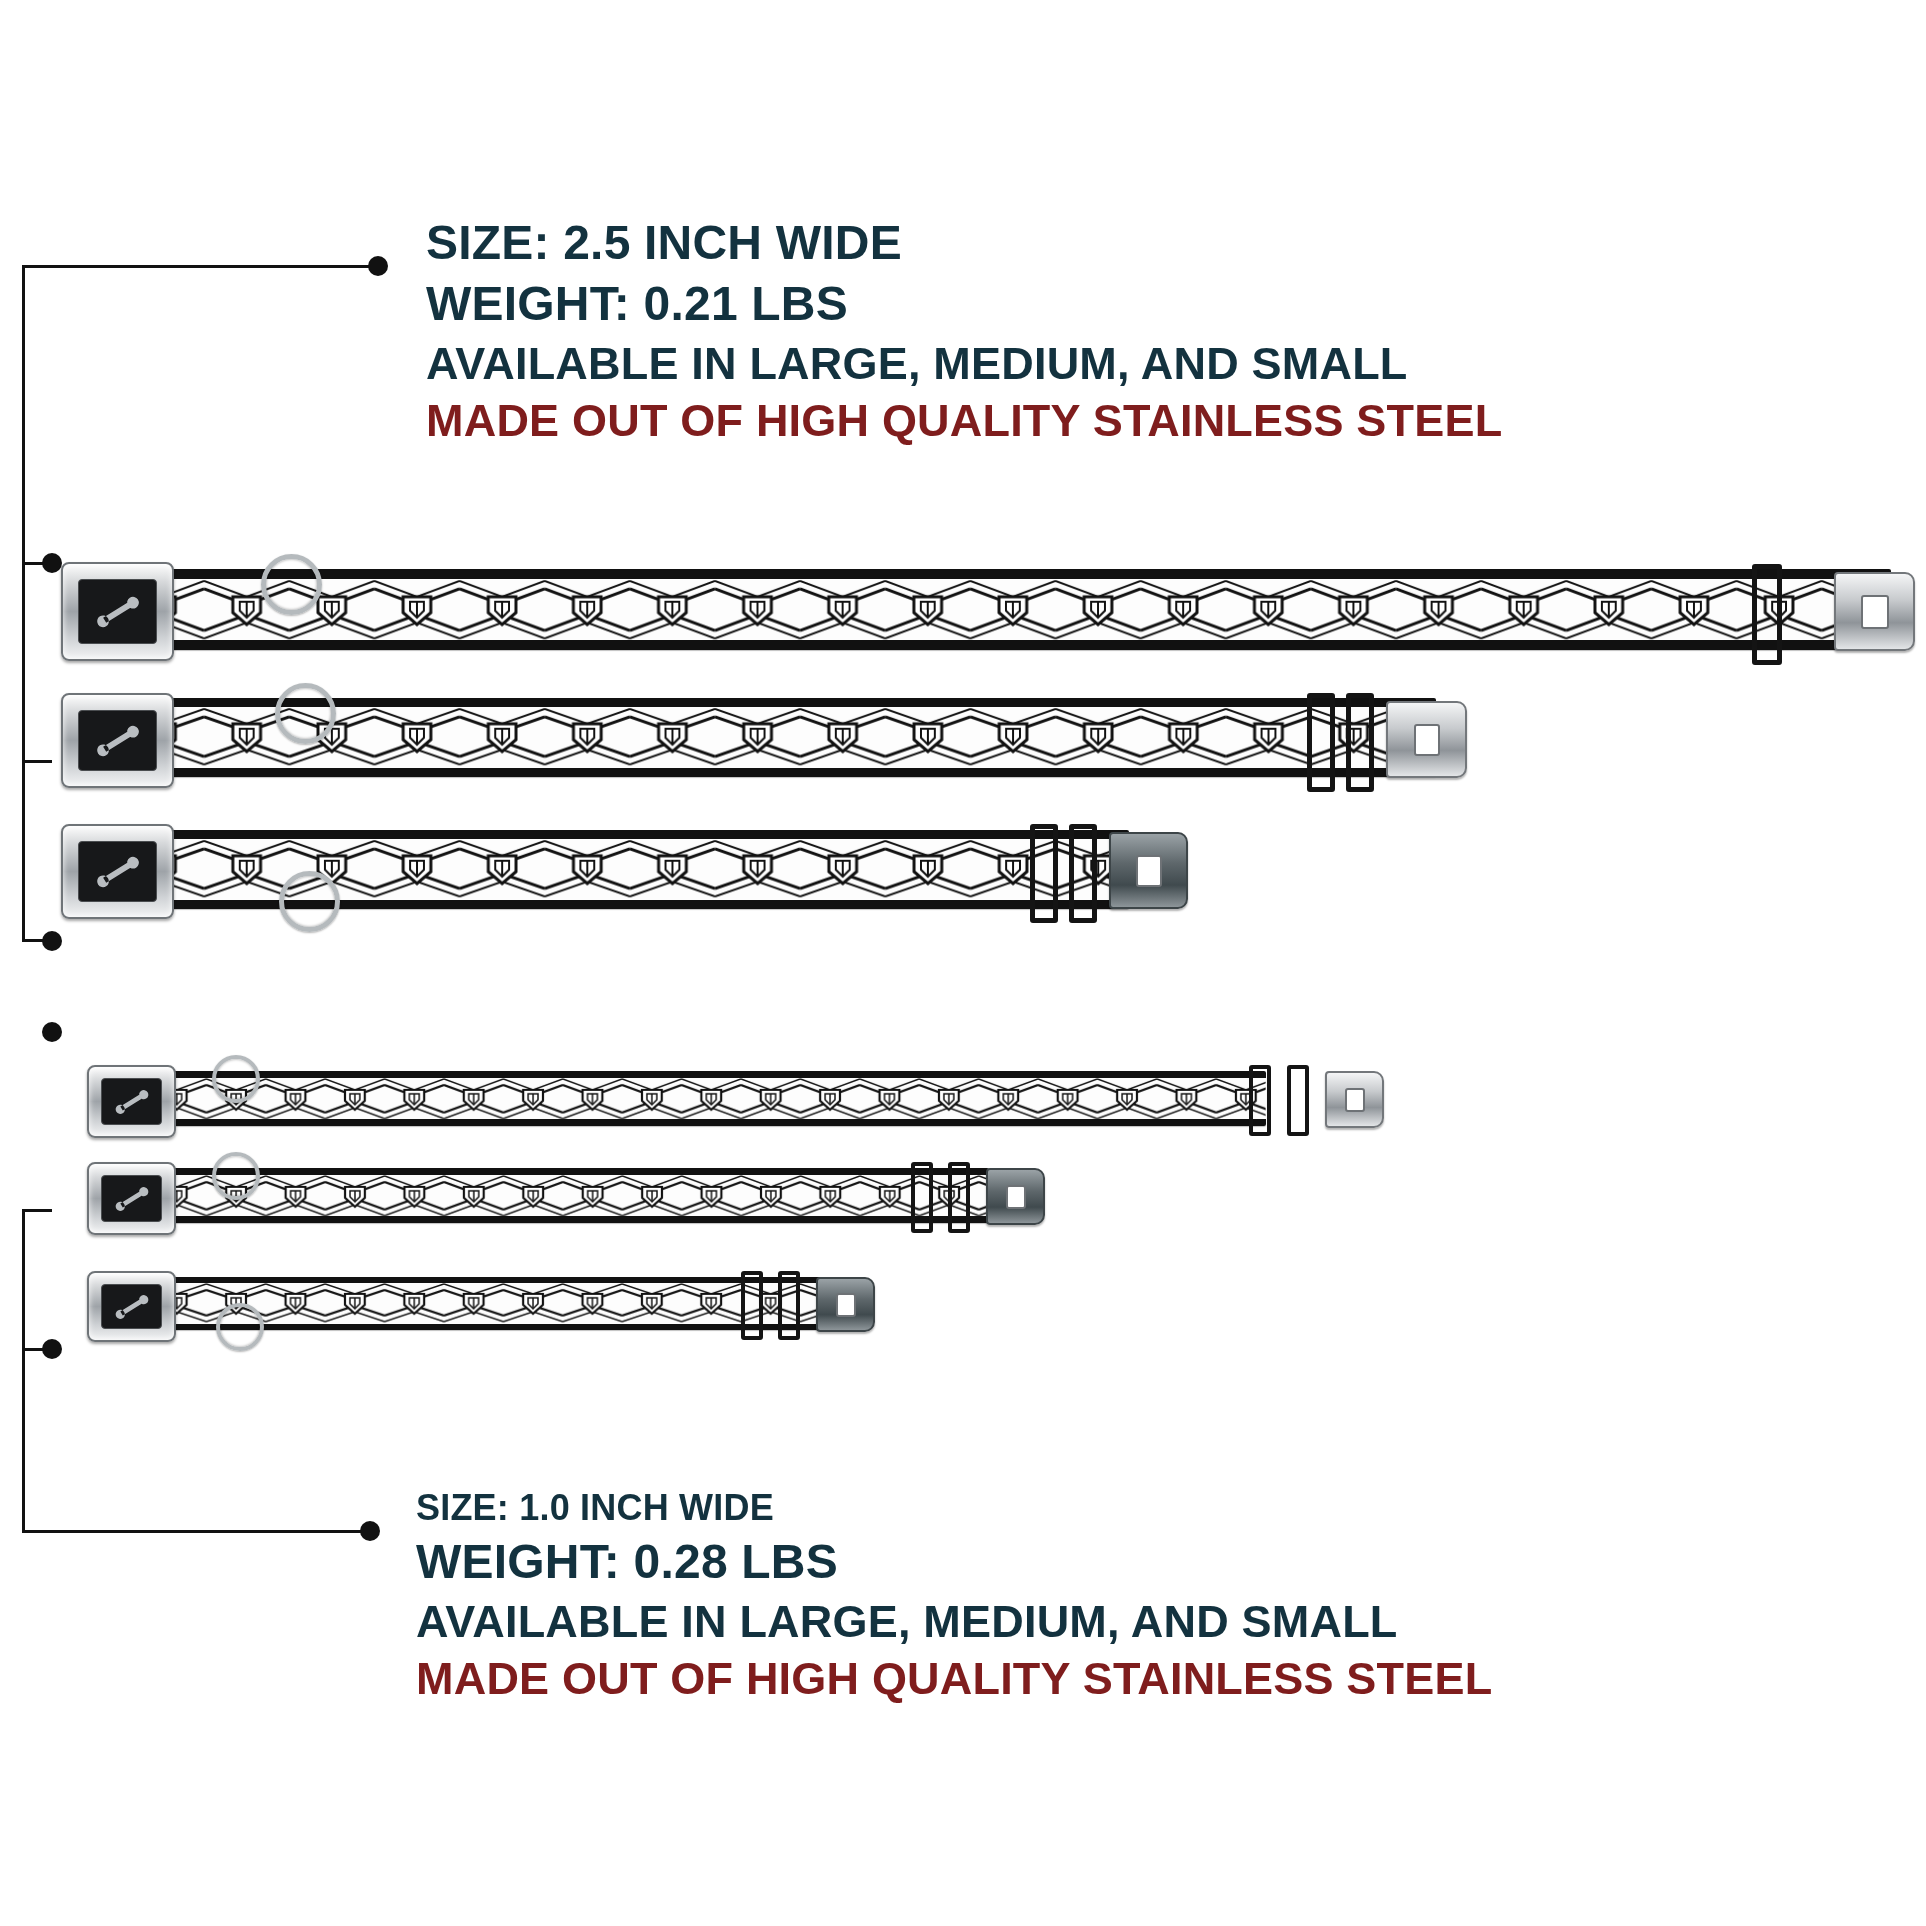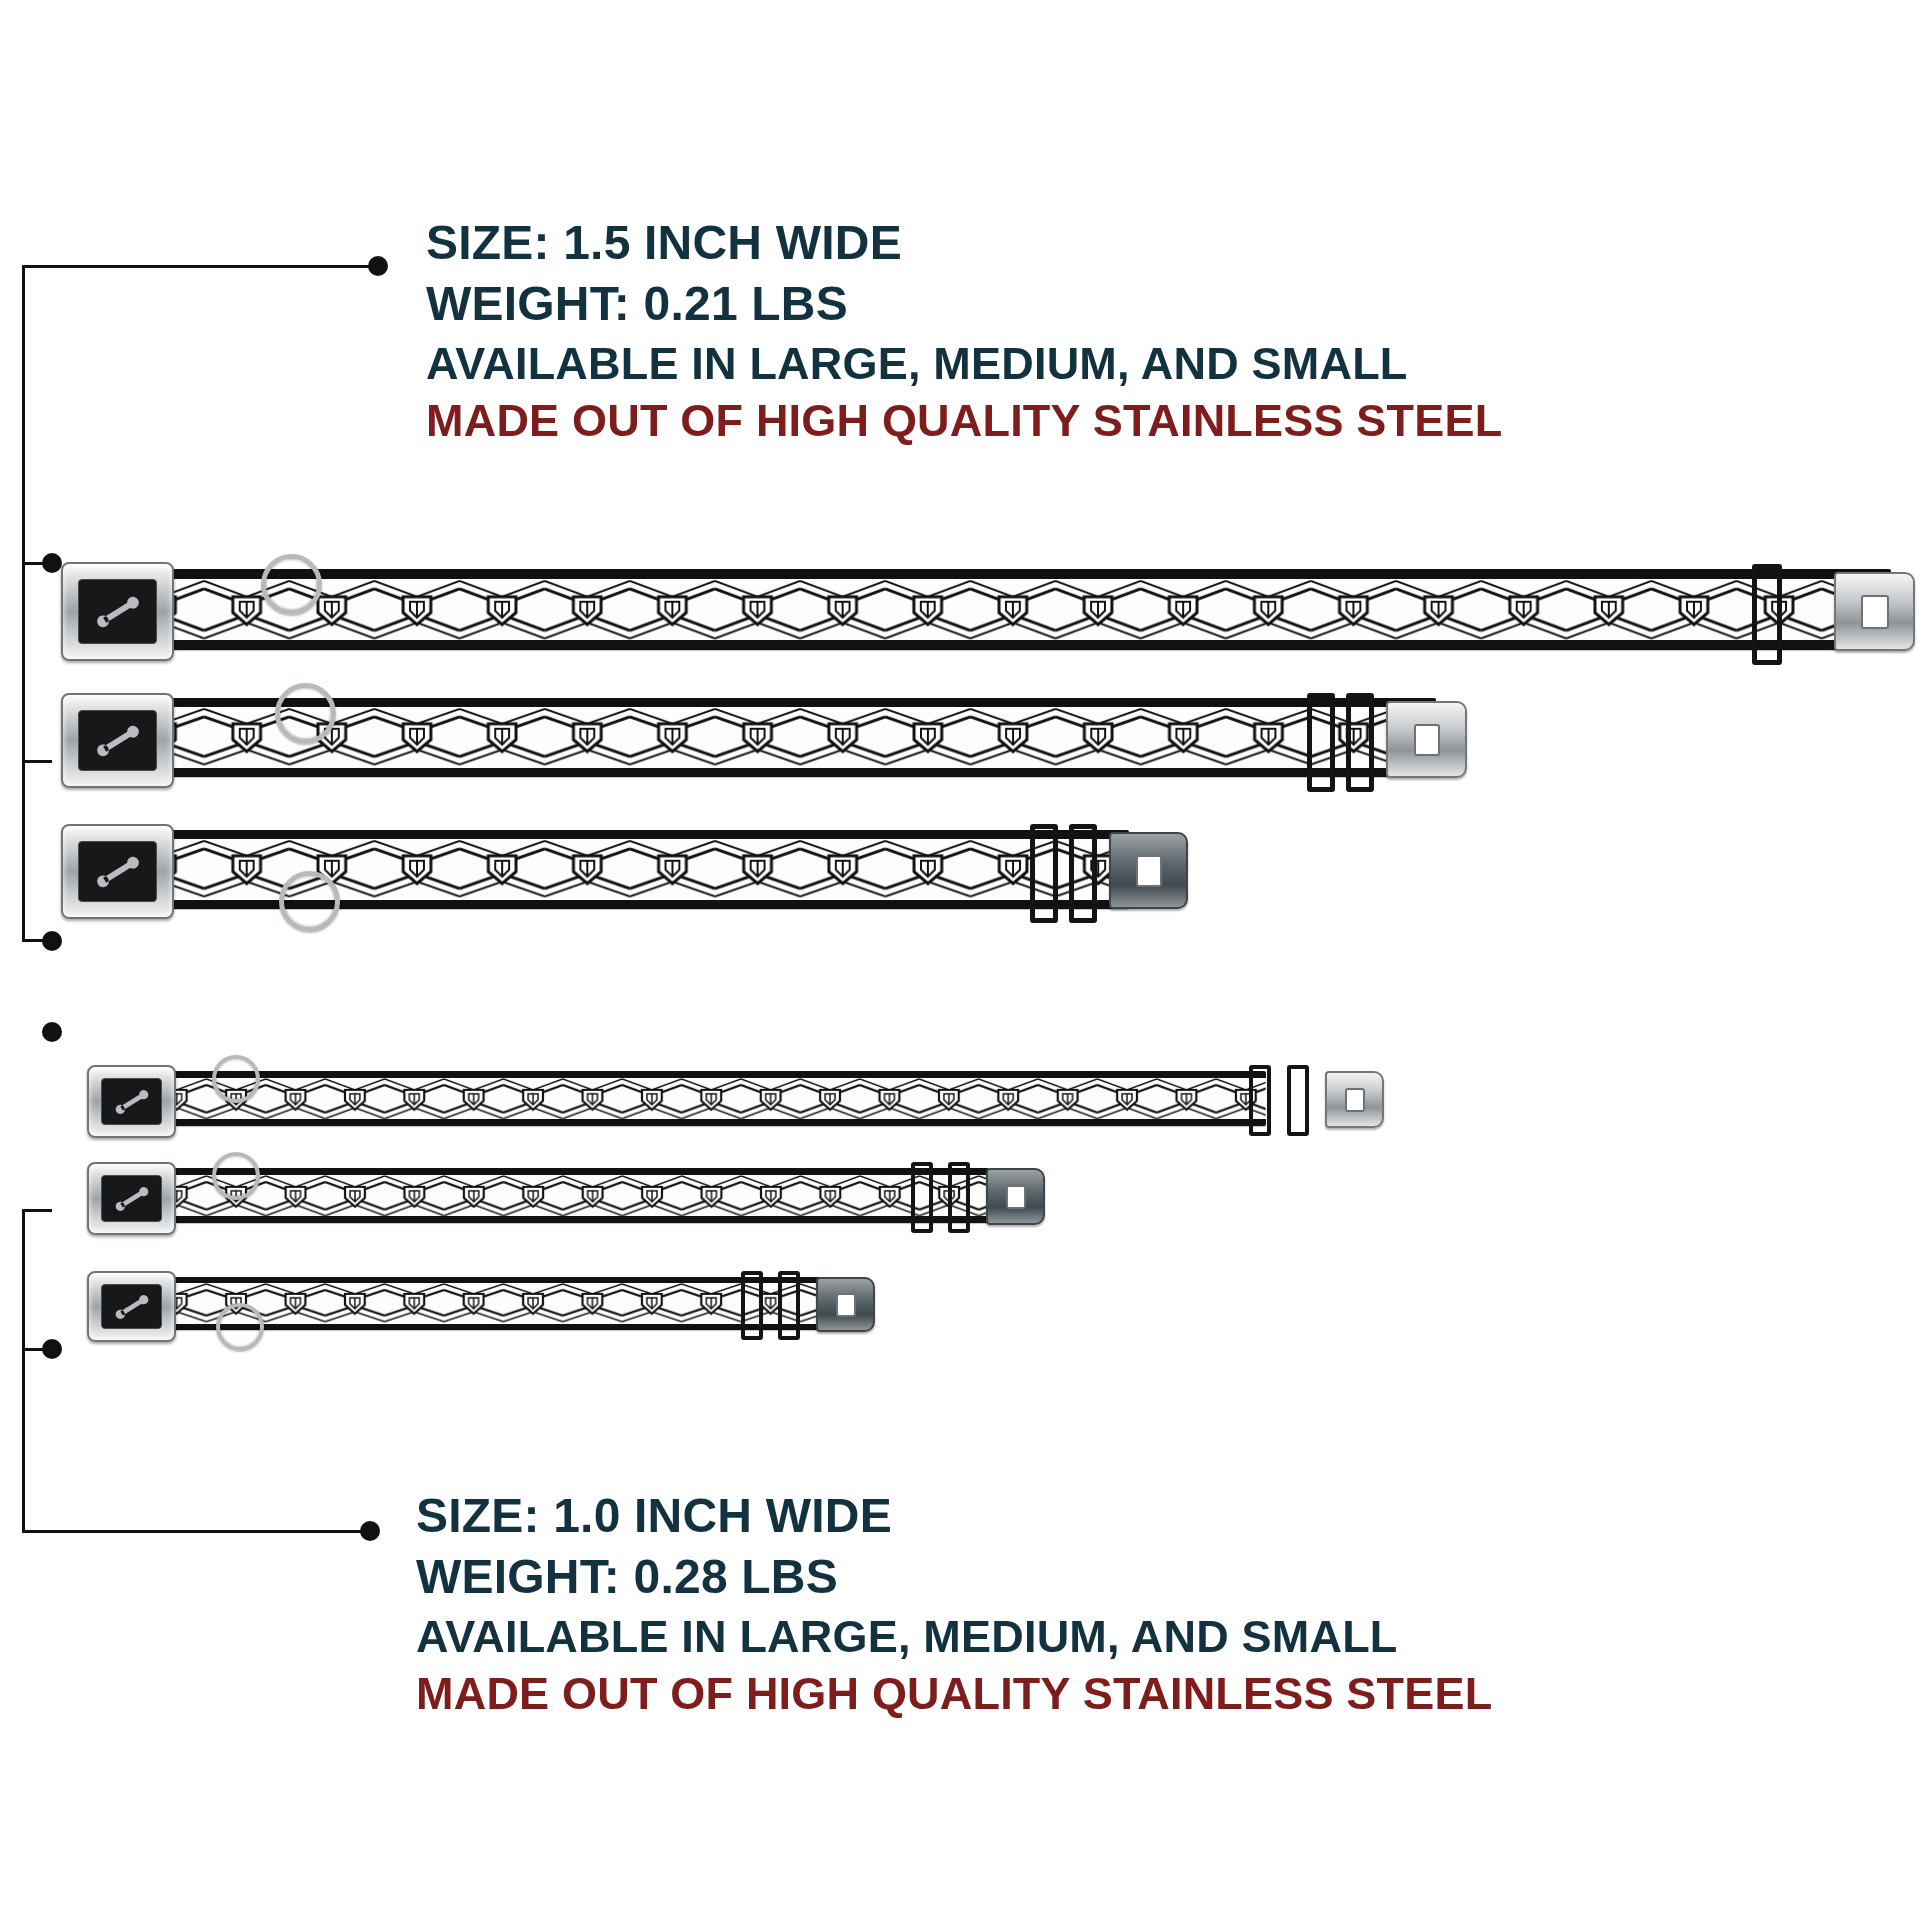--- a/index.html
+++ b/index.html
@@ -29,21 +29,21 @@
   .spec-dark { color: #13323f; }
   .spec-blue { color: #7f1d1d; }
 
   #spec-top { left: 426px; top: 212px; }
   #spec-top .l1 { font-size: 48px; }
   #spec-top .l2 { font-size: 48px; }
   #spec-top .l3 { font-size: 45px; }
   #spec-top .l4 { font-size: 45px; }
 
   #spec-bottom { left: 416px; top: 1485px; }
-  #spec-bottom .l1 { font-size: 48px; }
+  #spec-bottom .l1 { font-size: 36px; }
   #spec-bottom .l2 { font-size: 48px; }
   #spec-bottom .l3 { font-size: 45px; }
   #spec-bottom .l4 { font-size: 45px; }
 
   
   .leader {
     position: absolute;
     background: #111111;
   }
   .leader-h { height: 3px; }
@@ -145,21 +145,21 @@
     border-radius: 3px;
     background: transparent;
   }
 </style>
 </head>
 <body>
 
 <div id="page">
 
   <div class="spec-block" id="spec-top">
-    <div class="spec-line spec-dark l1">SIZE: 1.5 INCH WIDE</div>
+    <div class="spec-line spec-dark l1">SIZE: 2.5 INCH WIDE</div>
     <div class="spec-line spec-dark l2">WEIGHT: 0.21 LBS</div>
     <div class="spec-line spec-dark l3">AVAILABLE IN LARGE, MEDIUM, AND SMALL</div>
     <div class="spec-line spec-blue l4">MADE OUT OF HIGH QUALITY STAINLESS STEEL</div>
   </div>
 
   <div class="spec-block" id="spec-bottom">
     <div class="spec-line spec-dark l1">SIZE: 1.0 INCH WIDE</div>
     <div class="spec-line spec-dark l2">WEIGHT: 0.28 LBS</div>
     <div class="spec-line spec-dark l3">AVAILABLE IN LARGE, MEDIUM, AND SMALL</div>
     <div class="spec-line spec-blue l4">MADE OUT OF HIGH QUALITY STAINLESS STEEL</div>

